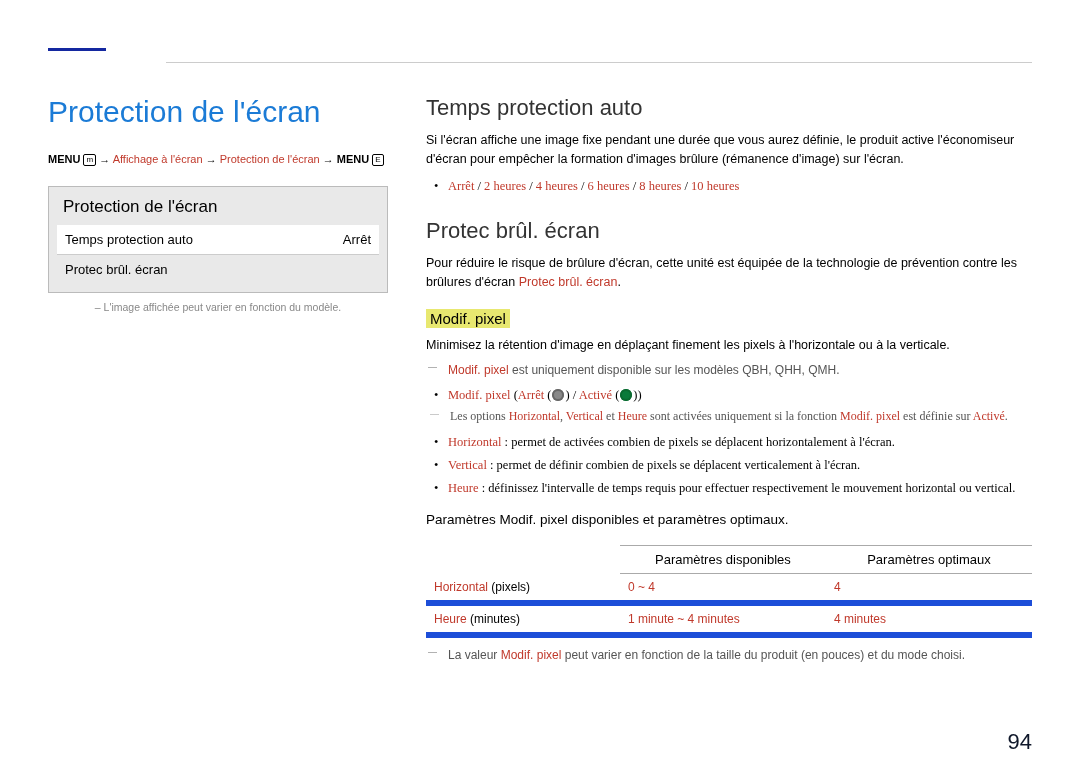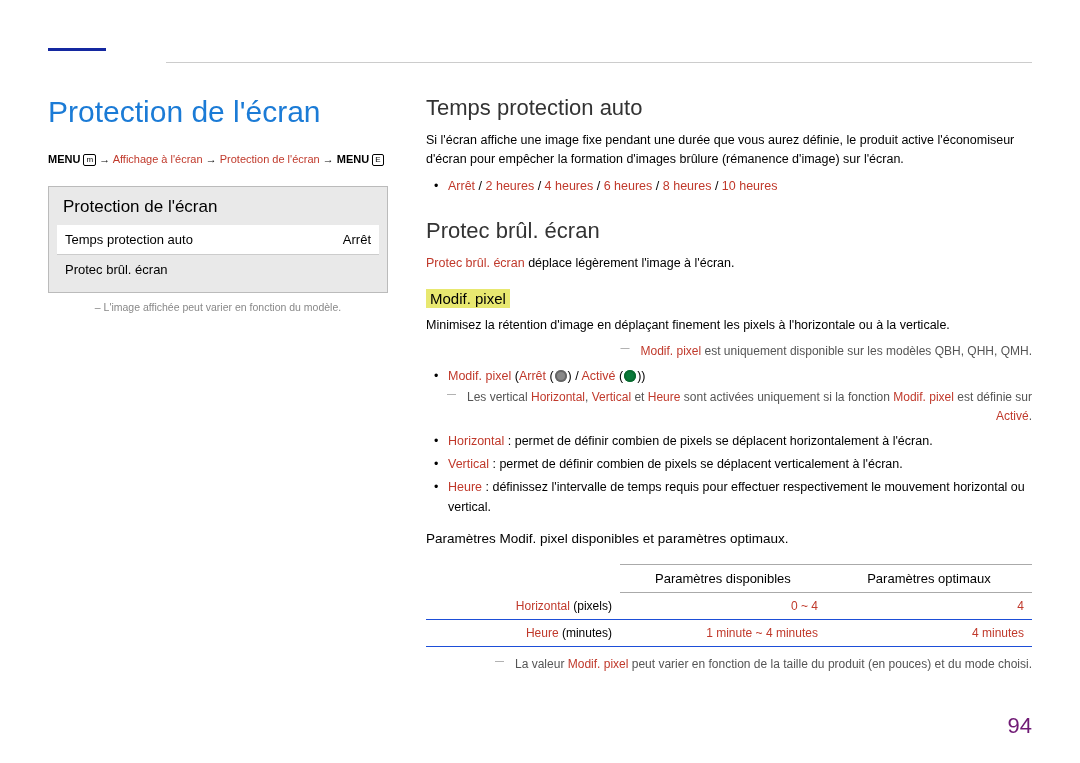--- a/index.html
+++ b/index.html
@@ -84,26 +84,26 @@
     text-align: center;
   }
   h2 {
     font-size: 22px;
     font-weight: 500;
     color: #333;
     margin-bottom: 10px;
   }
   .section + .section { margin-top: 22px; }
   p { font-size: 12.5px; line-height: 1.55; margin-bottom: 6px; }
-  ul.bullets { list-style: none; padding-left: 22px; margin: 4px 0 6px 0; }
+  ul.bullets { list-style: none; padding-left: 22px; margin: 4px 0 6px 0; font-family: Liberation Serif, serif; }
   ul.bullets > li::before { content: "•"; position: absolute; margin-left: -14px; }
   ul.bullets > li { font-size: 12.5px; line-height: 1.6; margin-bottom: 3px; position: relative; }
   ul.dashes { list-style: none; padding-left: 22px; margin: 2px 0 6px 0; }
   ul.dashes > li::before { content: "―"; position: absolute; margin-left: -20px; color: #888; font-size: 9px; }
-  ul.dashes > li { font-size: 12px; line-height: 1.55; margin-bottom: 3px; position: relative; color: #555; text-align: right; }
+  ul.dashes > li { font-size: 12px; line-height: 1.55; margin-bottom: 3px; position: relative; color: #555; }
   .red { color: #c0392b; }
   .bold { font-weight: bold; }
   .highlight {
     background: #e8e870;
     font-size: 15px;
     font-weight: 500;
     padding: 1px 4px;
     display: inline-block;
     margin-top: 10px;
     margin-bottom: 8px;
@@ -133,32 +133,31 @@
     text-align: center;
     font-weight: 500;
     font-size: 13px;
     padding: 6px 8px;
     border-top: 1px solid #aaa;
     border-bottom: 1px solid #aaa;
   }
   table.params th.first { text-align: left; border-top: none; border-bottom: none; }
   table.params td {
     padding: 6px 8px;
-    border-bottom: 1px solid #1d4ed8;
-    text-align: right;
+    border-bottom: 6px solid #1d4ed8;
   }
   table.params td.lbl { width: 32%; }
   table.params td.av { width: 34%; }
   table.params td.opt { width: 34%; }
   .page-num {
     position: absolute;
     right: 48px;
-    bottom: 24px;
+    bottom: 8px;
     font-size: 22px;
-    color: #701a75;
+    color: #0f172a;
     font-weight: 300;
   }
 </style>
 </head>
 <body>
 
 <div class="top-accent"></div>
 <hr class="top-rule">
 
 <div class="two-col">
@@ -200,39 +199,39 @@
       <ul class="bullets">
         <li>
           <span class="red">Arrêt</span><span> / </span><span class="red">2 heures</span><span> / </span><span class="red">4 heures</span><span> / </span><span class="red">6 heures</span><span> / </span><span class="red">8 heures</span><span> / </span><span class="red">10 heures</span>
         </li>
       </ul>
     </div>
 
     <div class="section">
       <h2>Protec brûl. écran</h2>
       <p>
-        <span class="red">Protec brûl. écran</span><span> déplace légèrement l'image à l'écran.</span>
+        <span>Pour réduire le risque de brûlure d'écran, cette unité est équipée de la technologie de prévention contre les brûlures d'écran </span><span class="red">Protec brûl. écran</span>.
       </p>
 
       <div class="highlight">Modif. pixel</div>
       <p>Minimisez la rétention d'image en déplaçant finement les pixels à l'horizontale ou à la verticale.</p>
       <ul class="dashes">
         <li><span class="red">Modif. pixel</span><span> est uniquement disponible sur les modèles QBH, QHH, QMH.</span></li>
       </ul>
       <ul class="bullets">
         <li>
           <span class="red">Modif. pixel</span>
           (<span class="red">Arrêt</span> (<span class="radio off"></span>) / <span class="red">Activé</span> (<span class="radio on"></span>))
           <ul class="dashes" style="padding-left:4px; margin-left:-2px;">
             <li>
-              <span>Les vertical </span><span class="red">Horizontal</span>, <span class="red">Vertical</span><span> et </span><span class="red">Heure</span><span> sont activées uniquement si la fonction </span><span class="red">Modif. pixel</span><span> est définie sur </span><span class="red">Activé</span>.
+              <span>Les options </span><span class="red">Horizontal</span>, <span class="red">Vertical</span><span> et </span><span class="red">Heure</span><span> sont activées uniquement si la fonction </span><span class="red">Modif. pixel</span><span> est définie sur </span><span class="red">Activé</span>.
             </li>
           </ul>
         </li>
-        <li><span class="red">Horizontal</span><span> : permet de définir combien de pixels se déplacent horizontalement à l'écran.</span></li>
+        <li><span class="red">Horizontal</span><span> : permet de activées combien de pixels se déplacent horizontalement à l'écran.</span></li>
         <li><span class="red">Vertical</span><span> : permet de définir combien de pixels se déplacent verticalement à l'écran.</span></li>
         <li><span class="red">Heure</span><span> : définissez l'intervalle de temps requis pour effectuer respectivement le mouvement horizontal ou vertical.</span></li>
       </ul>
 
       <div class="sub-head">Paramètres Modif. pixel disponibles et paramètres optimaux.</div>
       <table class="params">
         <thead>
           <tr>
             <th class="first"></th>
             <th>Paramètres disponibles</th>

